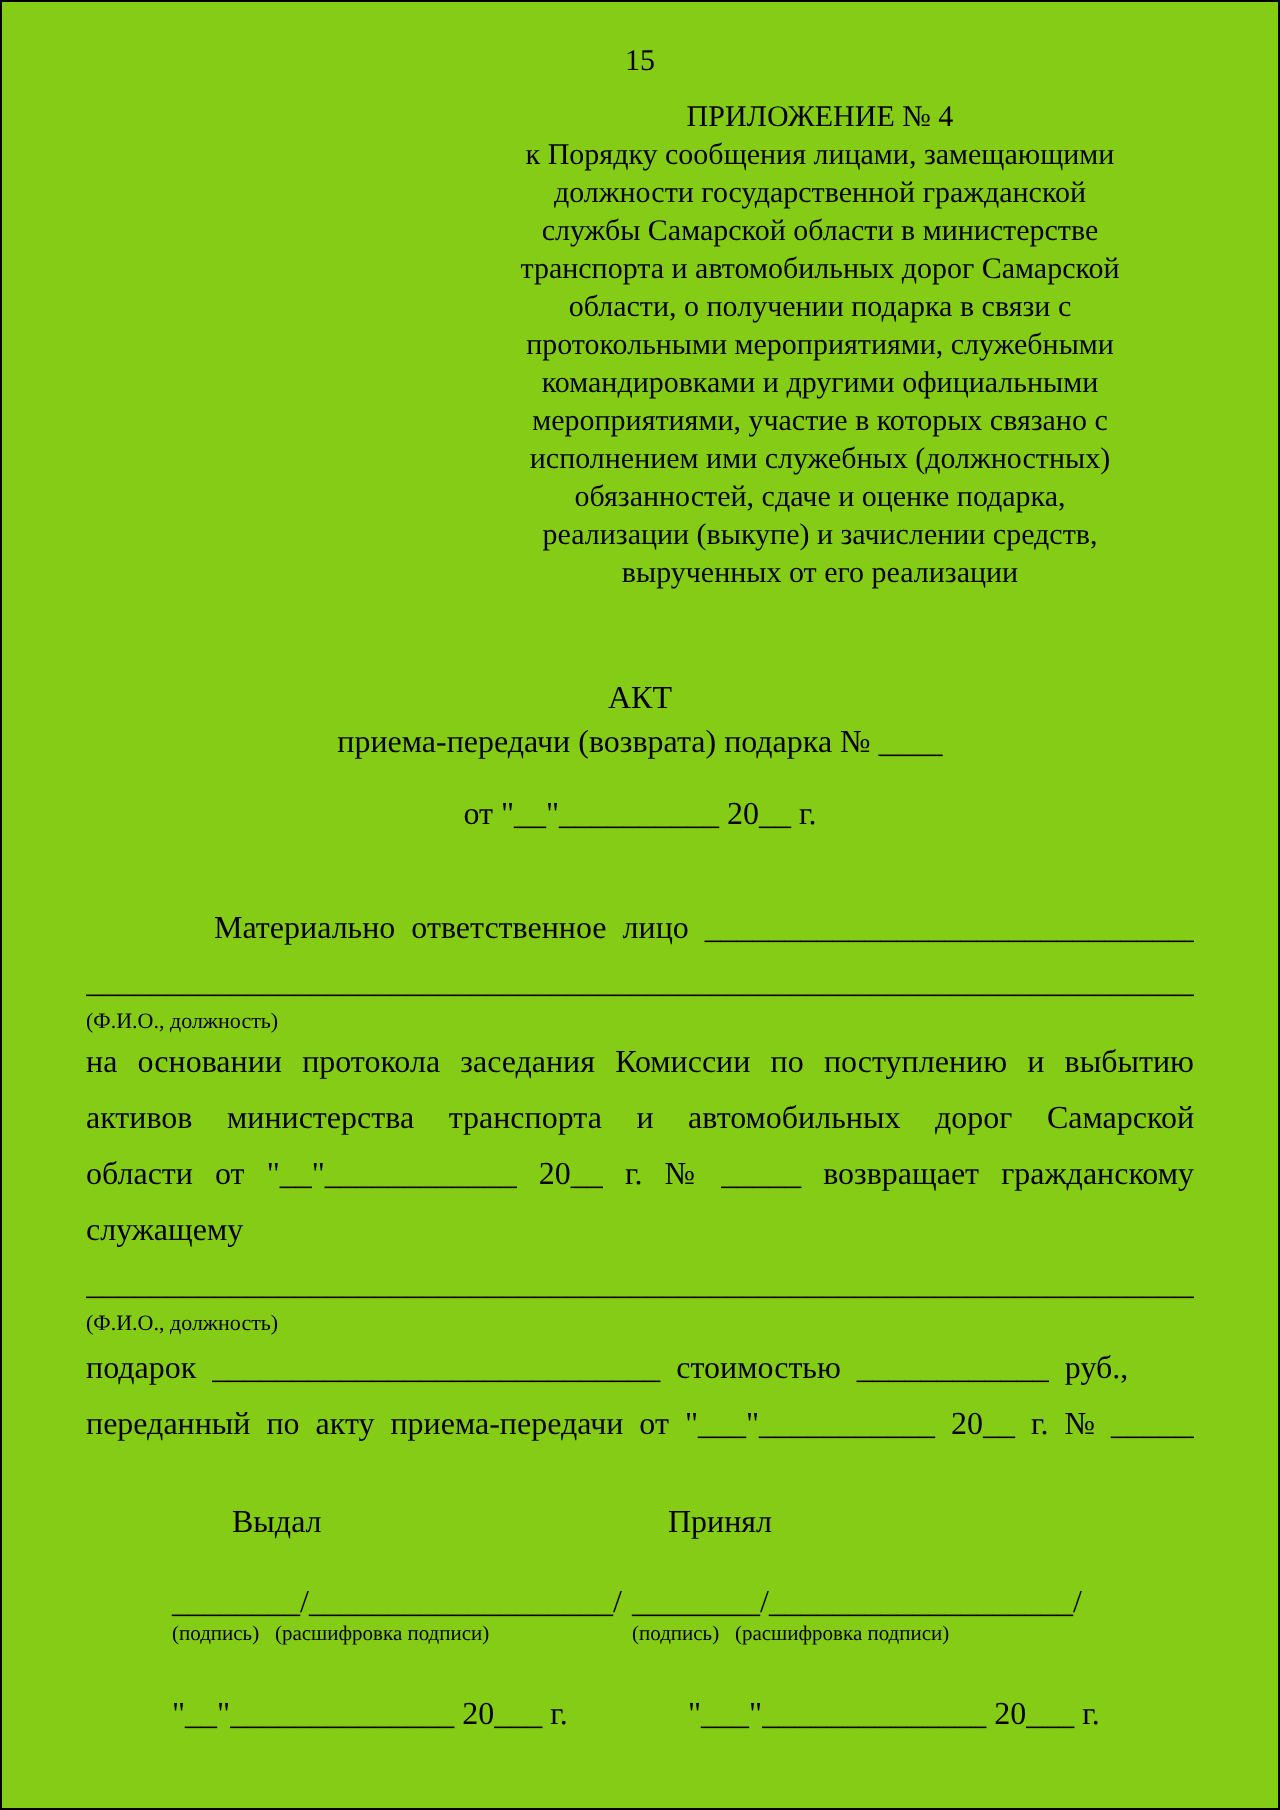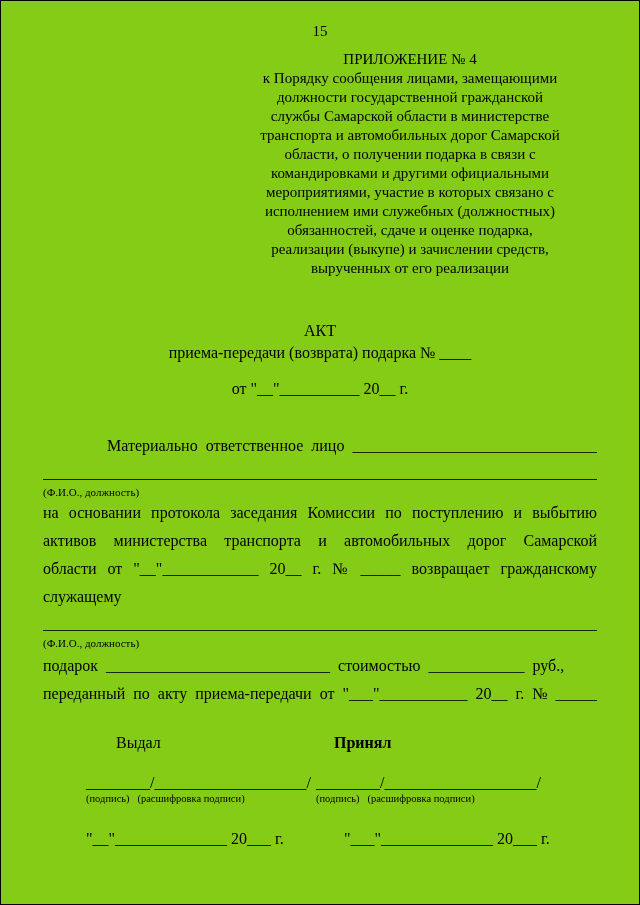--- a/index.html
+++ b/index.html
@@ -68,21 +68,21 @@
     word-spacing: 4px;
   }
   .gift-line { margin-top: 2px; }
   .signatures-section {
     display: flex;
     justify-content: flex-start;
     padding: 26px 55px 0 85px;
   }
   .sig-col { min-width: 230px; }
   .sig-role { margin-left: 30px; margin-bottom: 22px; }
-  .sig-col.received .sig-role { margin-left: 18px; font-weight: bold; }
+  .sig-col.received .sig-role { margin-left: 18px; }
   .sig-line { line-height: 18px; white-space: nowrap; }
   .sig-caption {
     font-size: 10.5px;
     white-space: pre;
     line-height: 14px;
   }
   .sig-date { margin-top: 24px; white-space: nowrap; }
   .sig-col.received .sig-date { margin-left: 28px; }
 </style>
 </head>
@@ -92,20 +92,21 @@
 
   <div class="page-number">15</div>
 
   <div class="header-block">
     <div>ПРИЛОЖЕНИЕ № 4</div>
     <div>к Порядку сообщения лицами, замещающими</div>
     <div>должности государственной гражданской</div>
     <div>службы Самарской области в министерстве</div>
     <div>транспорта и автомобильных дорог Самарской</div>
     <div>области, о получении подарка в связи с</div>
+    <div>протокольными мероприятиями, служебными</div>
     <div>командировками и другими официальными</div>
     <div>мероприятиями, участие в которых связано с</div>
     <div>исполнением ими служебных (должностных)</div>
     <div>обязанностей, сдаче и оценке подарка,</div>
     <div>реализации (выкупе) и зачислении средств,</div>
     <div>вырученных от его реализации</div>
   </div>
 
   <div class="act-title-block">
     <div>АКТ</div>

